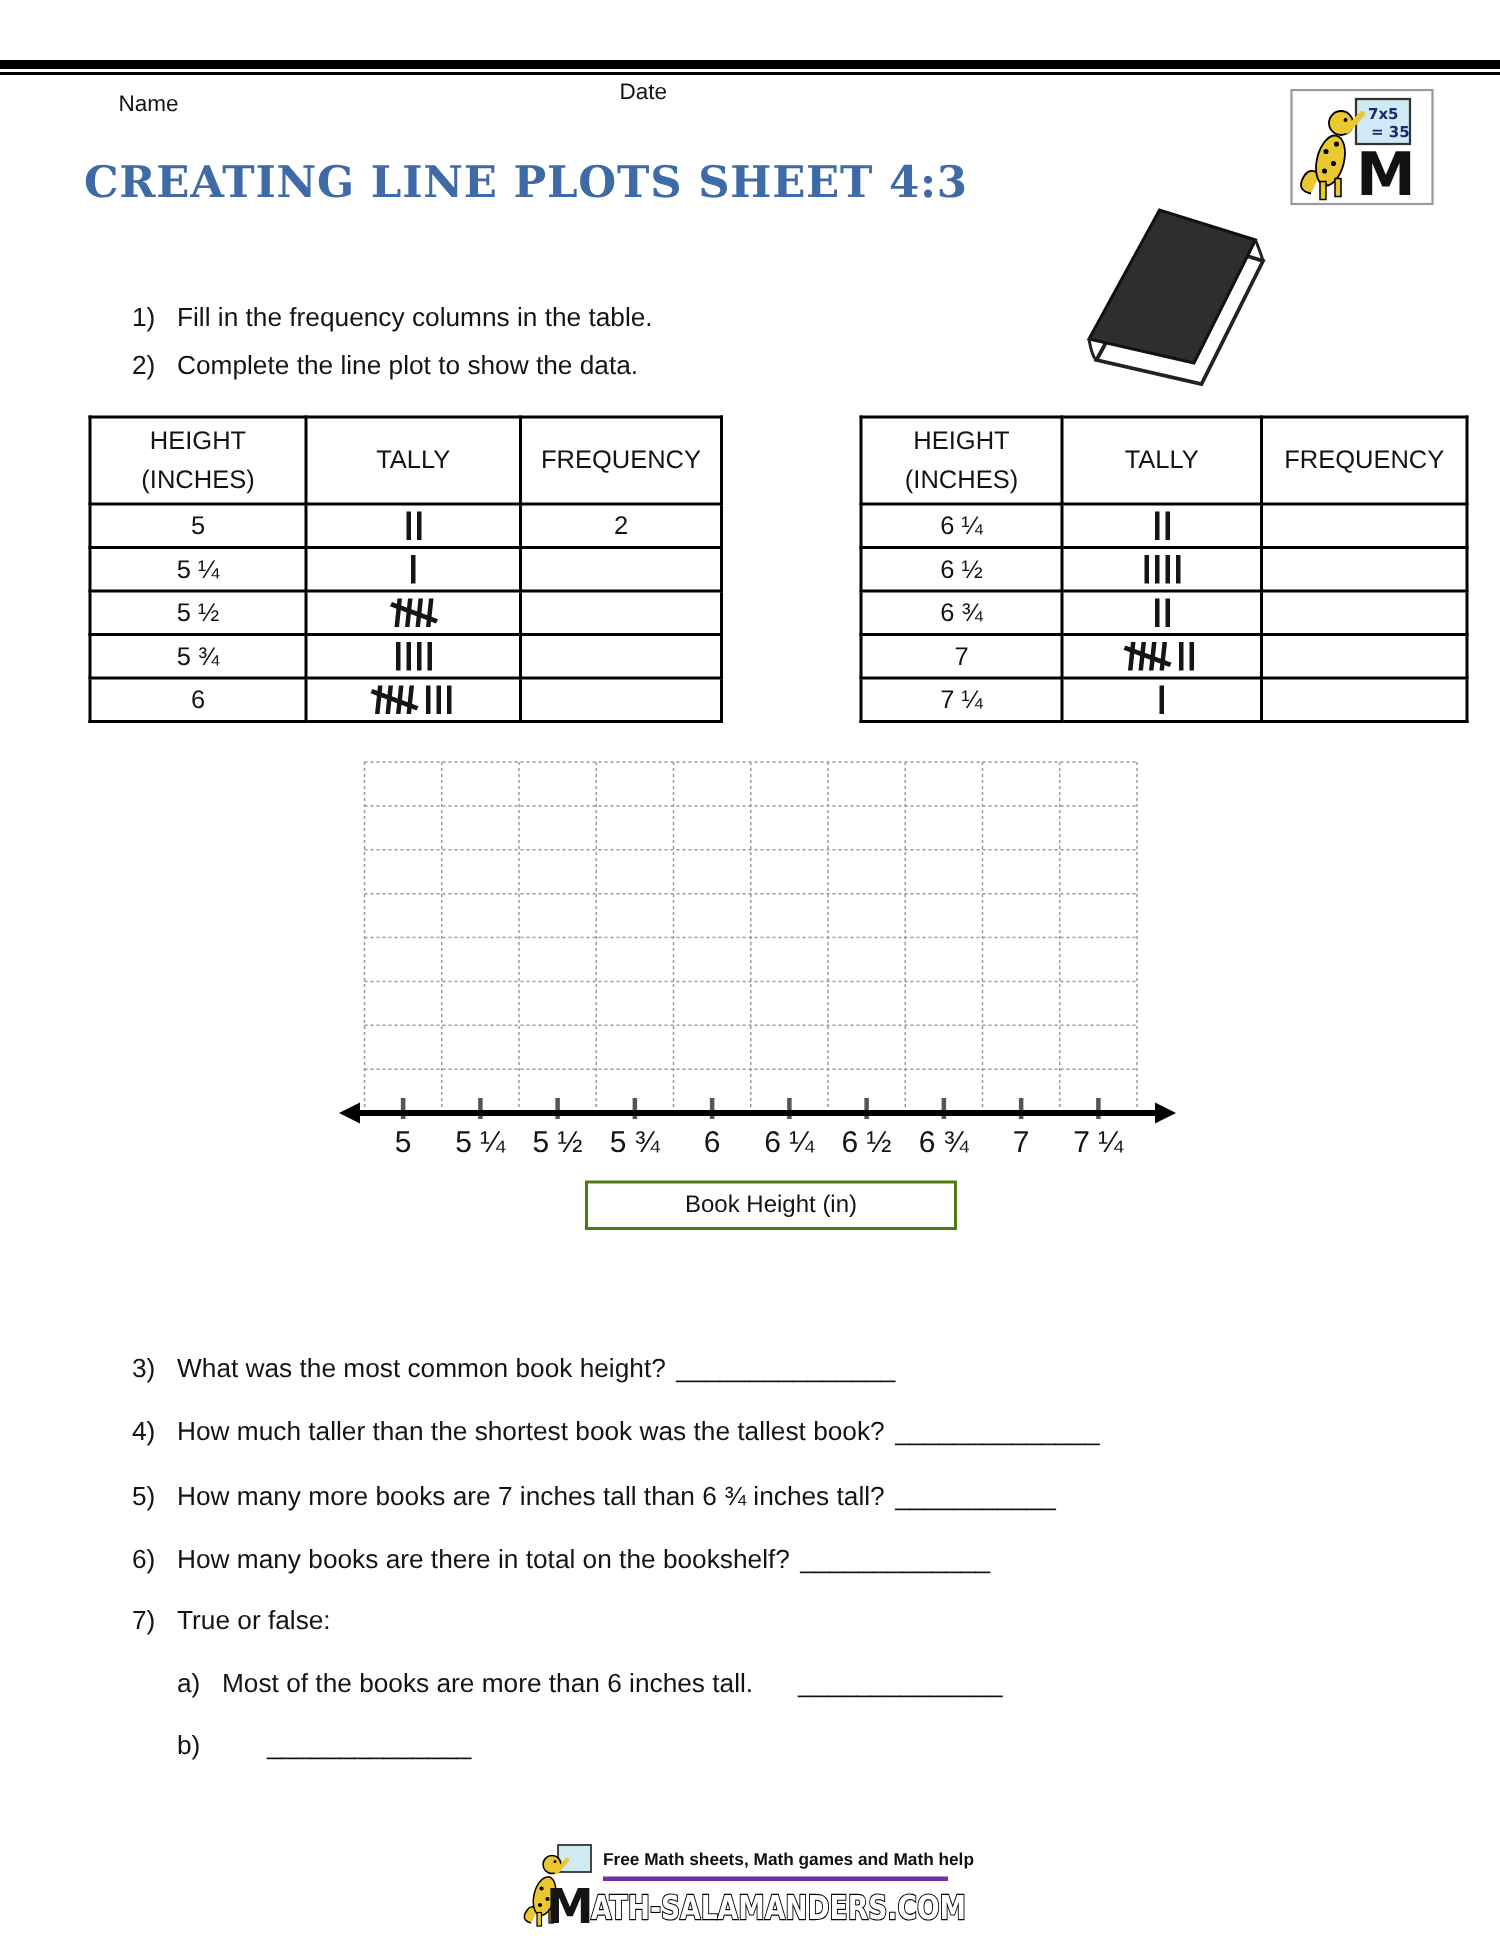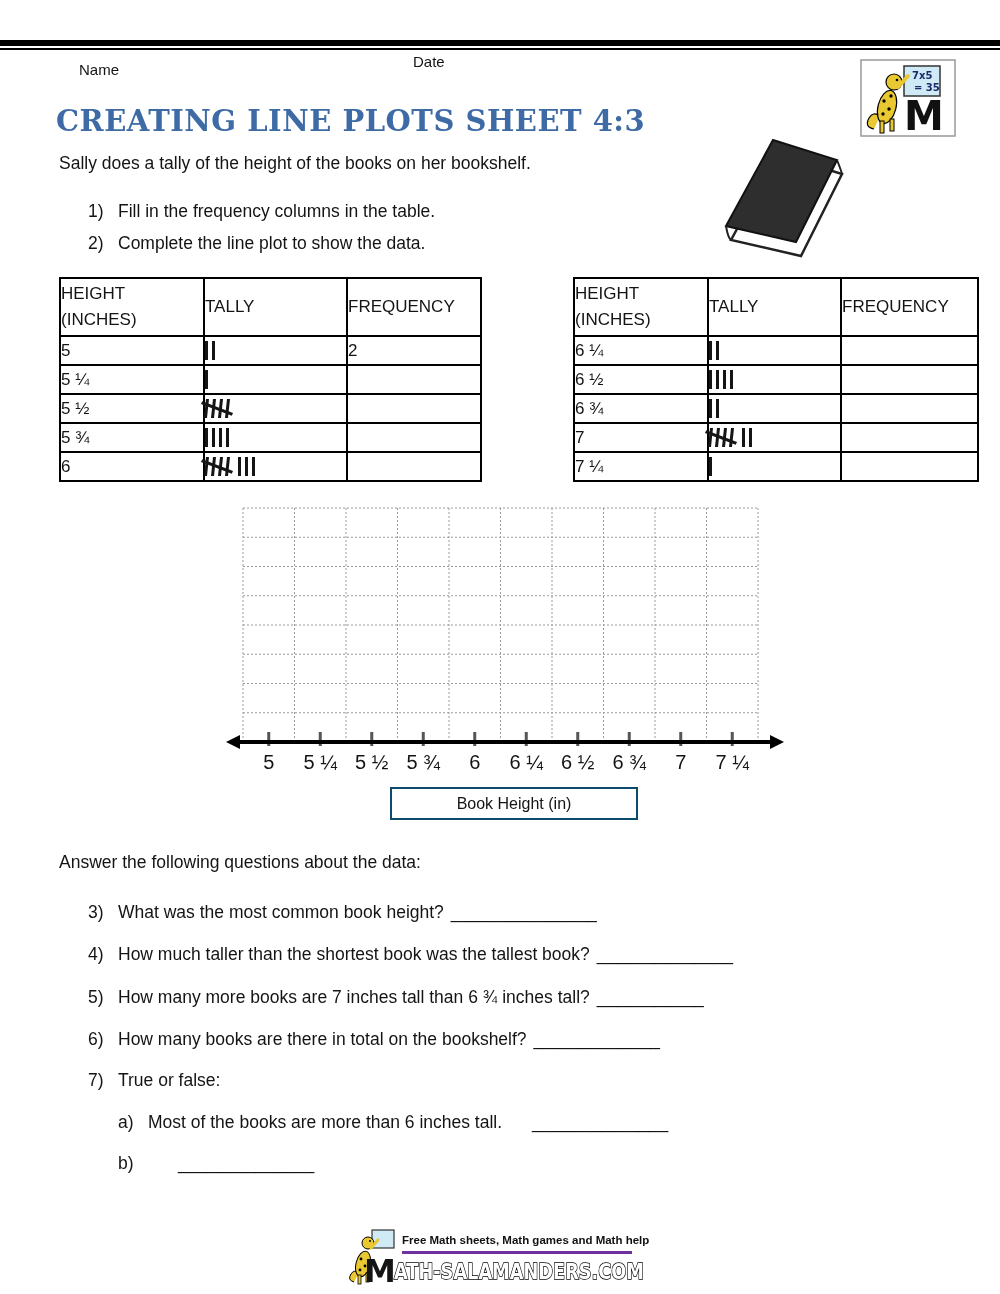--- a/index.html
+++ b/index.html
@@ -18,41 +18,41 @@
          font-size:29px;font-weight:600;letter-spacing:.5px;color:#3e6ba6;text-align:center;}
 
   .intro{top:153px;left:59px;font-size:17.5px;}
 
   .inst{left:88px;font-size:17.5px;display:flex;}
   .inst .num{width:30px;}
   .inst1{top:201px;} .inst2{top:233px;}
 
   
   table.tally-table{position:absolute;border-collapse:collapse;table-layout:fixed;
-        font-size:17px;text-align:left;}
+        font-size:17px;text-align:center;}
   table.tally-table th,table.tally-table td{border:2px solid #000;padding:0;font-weight:400;}
   table.tally-table th{height:56px;line-height:1.55;}
   table.tally-table td{height:27px;}
   .table-left{top:277px;left:59px;width:421px;}
   .table-left col.c1{width:144px;} .table-left col.c2{width:143px;} .table-left col.c3{width:134px;}
   .table-right{top:277px;left:573px;width:404px;}
   .table-right col.c1{width:134px;} .table-right col.c2{width:133px;} .table-right col.c3{width:137px;}
 
   
   .tally{display:inline-flex;align-items:center;gap:9px;height:24px;vertical-align:middle;}
   .tg{position:relative;display:inline-flex;gap:4px;transform:skewX(-6deg);}
   .tr{display:inline-flex;gap:4px;}
   .tb{width:3px;height:19px;background:#151515;display:inline-block;}
   .ts{position:absolute;left:-5px;top:8px;width:34px;height:3px;background:#151515;transform:rotate(20deg);}
 
   
   .plot-svg{top:500px;left:225px;}
   .tick-labels{top:751px;left:243px;width:515px;display:flex;}
   .tick-labels span{width:51.5px;text-align:center;font-size:20px;}
-  .xlabel-box{top:787px;left:390px;width:244px;height:29px;border:2px solid #0c4a6e;
+  .xlabel-box{top:787px;left:390px;width:244px;height:29px;border:2px solid #4d7c0f;
         display:flex;align-items:center;justify-content:center;font-size:16px;}
 
   
   .q-intro{top:852px;left:59px;font-size:17.5px;}
   .q{left:88px;font-size:17.5px;display:flex;white-space:nowrap;}
   .q .num{width:30px;flex:none;}
   .q .blank{margin-left:7px;letter-spacing:0;}
   .q3{top:902px;} .q4{top:944px;} .q5{top:987px;} .q6{top:1029px;} .q7{top:1070px;}
   .sub{left:118px;}
   .sub .num{width:30px;}
@@ -92,21 +92,20 @@
       <rect x="20" y="62" width="4" height="12" fill="#e9c832" stroke="#000" stroke-width="1"></rect>
       <rect x="30" y="60" width="4" height="12" fill="#e9c832" stroke="#000" stroke-width="1"></rect>
       <circle cx="24" cy="42" r="1.7" fill="#000"></circle>
         <circle cx="29" cy="50" r="1.7" fill="#000"></circle>
       <circle cx="23" cy="55" r="1.7" fill="#000"></circle>
         <circle cx="31" cy="37" r="1.7" fill="#000"></circle>
     </g>
   </svg>
 
   <div class="abs title">CREATING LINE PLOTS SHEET 4:3</div>
-  <div class="abs intro">Sally does a tally of the height of the books on her bookshelf.</div>
 
   <div class="abs inst inst1">
     <span class="num">1)</span>
     <span>Fill in the frequency columns in the table.</span>
   </div>
   <div class="abs inst inst2">
     <span class="num">2)</span>
     <span>Complete the line plot to show the data.</span>
   </div>
 
@@ -315,21 +314,20 @@
     <span>6</span>
     <span>6 ¼</span>
     <span>6 ½</span>
     <span>6 ¾</span>
     <span>7</span>
     <span>7 ¼</span>
   </div>
 
   <div class="abs xlabel-box">Book Height (in)</div>
 
-  <div class="abs q-intro">Answer the following questions about the data:</div>
 
   <div class="abs q q3">
     <span class="num">3)</span>
     <span>What was the most common book height?</span>
     <span class="blank">_______________</span>
   </div>
   <div class="abs q q4">
     <span class="num">4)</span>
     <span>How much taller than the shortest book was the tallest book?</span>
     <span class="blank">______________</span>

